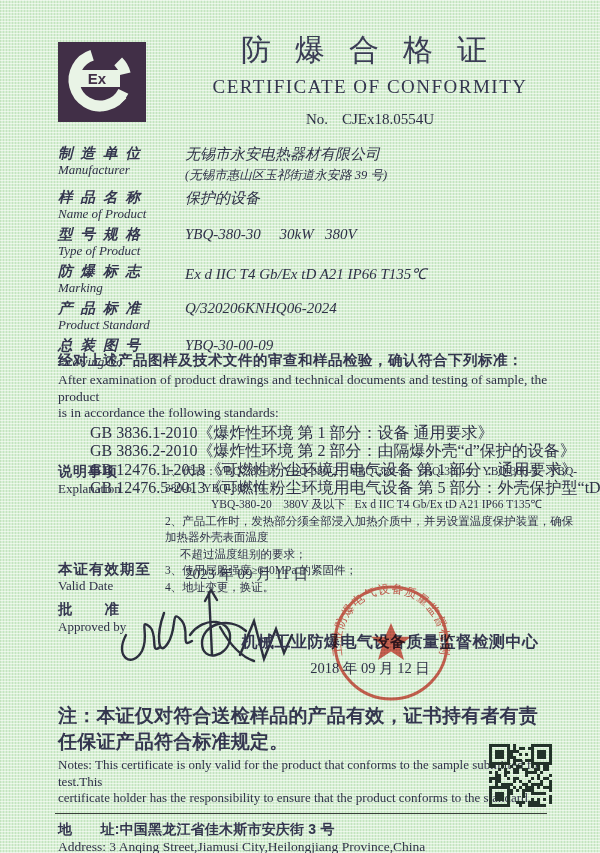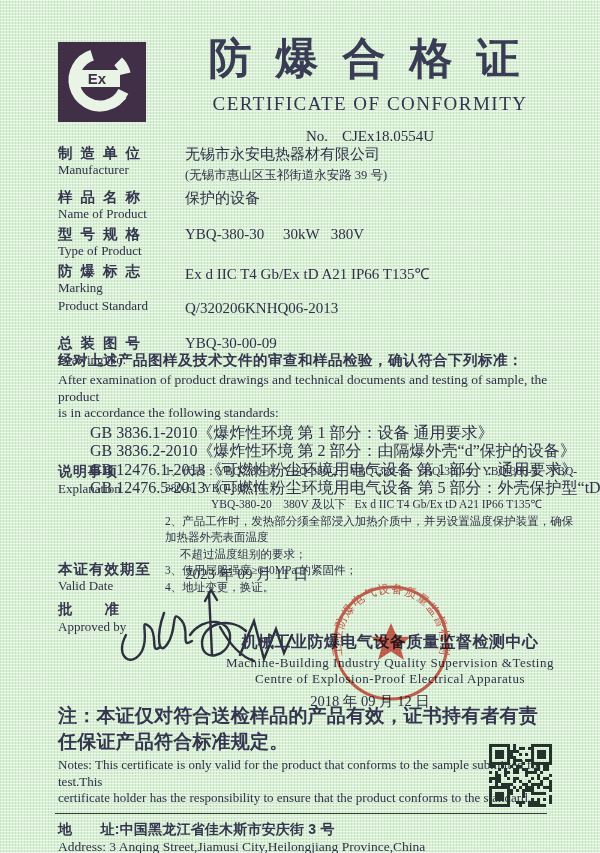--- a/index.html
+++ b/index.html
@@ -12,28 +12,28 @@
       repeating-linear-gradient(0deg, rgba(255,255,255,.55) 0 1px, transparent 1px 3px),
       repeating-linear-gradient(90deg, rgba(168,214,162,.45) 0 1px, transparent 1px 3px);
     font-family:"Liberation Serif", serif;
     color:#2f3148;
   }
   
   .logo{position:absolute;left:58px;top:42px;width:88px;height:80px;}
   .titles{position:absolute;left:170px;top:30px;width:400px;text-align:center;}
   .title-cn{
     font-family:"Liberation Sans", sans-serif;
-    font-weight:bold;font-size:43px;letter-spacing:24px;
+    font-weight:normal;font-size:30px;letter-spacing:24px;
     color:#3a3c55;white-space:nowrap;margin-left:12px;
   }
   .title-en{font-size:19px;letter-spacing:1.5px;margin-top:5px;color:#33354e;}
   .cert-no{font-size:15px;margin-top:13px;color:#2c2e45;}
   .cert-no .num{margin-left:14px;}
   
-  .fields{position:absolute;left:58px;top:144px;width:500px;}
+  .fields{position:absolute;left:58px;top:144px;width:500px;font-style:italic;}
   .field-row{display:flex;min-height:31px;margin-bottom:4px;}
   .fl{width:127px;flex:none;}
   .fl-cn{font-family:"Liberation Sans",sans-serif;font-weight:bold;font-size:14.5px;letter-spacing:2px;color:#34365০;}
   .fl-cn, .std-intro-cn, .expl-cn, .vl-cn, .ap-cn, .inst-cn, .notes-cn, .addr-cn{
     font-family:"Liberation Sans",sans-serif;font-weight:bold;color:#34364f;
   }
   .fl-cn{font-size:14.5px;letter-spacing:2px;}
   .fl-en{font-size:13px;line-height:14px;color:#2f3148;font-weight:normal;}
   .fv{font-size:15px;padding-top:1px;}
   .fv2{font-size:12.5px;margin-top:3px;}
@@ -129,23 +129,24 @@
     </div>
     <div class="field-row">
       <div class="fl">
           <div class="fl-cn">防 爆 标 志</div>
         <div class="fl-en">Marking</div>
         </div>
       <div class="fv">Ex d IIC T4 Gb/Ex tD A21 IP66 T135℃</div>
     </div>
     <div class="field-row">
       <div class="fl">
+          <div class="fl-cn">产 品 标 准</div>
         <div class="fl-en">Product Standard</div>
         </div>
-      <div class="fv">Q/320206KNHQ06-2013</div>
+      <div class="fv">Q/320206KNHQ06-2024</div>
     </div>
     <div class="field-row">
       <div class="fl">
           <div class="fl-cn">总 装 图 号</div>
         <div class="fl-en">Drawing No.</div>
         </div>
       <div class="fv">YBQ-30-00-09</div>
     </div>
   </div>
 
@@ -200,24 +201,20 @@
         <path d="M93,18 l6,-11 l6,10"></path>
         <path d="M78,52 c14,-20 42,-16 40,4 c-2,18 -28,24 -28,4 c0,-18 26,-28 44,-12"></path>
         <path d="M128,72 l14,-34 l10,38 l12,-30 l8,24 l8,-18"></path>
         <path d="M108,44 c10,18 22,30 34,34"></path>
       </g>
     </svg>
   </div>
 
   <div class="inst">
     <div class="inst-cn">机械工业防爆电气设备质量监督检测中心</div>
-    <div class="inst-en">
-      <div>Machine-Building Industry Quality Supervision &amp;Testing</div>
-      <div>Centre of Explosion-Proof Electrical Apparatus</div>
-    </div>
     <div class="inst-date">2018 年 09 月 12 日</div>
   </div>
 
   <div class="stamp">
     <svg width="130" height="130" viewBox="-65 -65 130 130">
       <circle r="56" fill="none" stroke="#d9473d" stroke-width="3"></circle>
       <path id="ringp" d="M -47,17 A 50 50 0 1 1 47,17" fill="none"></path>
       <text font-family="Liberation Sans, sans-serif" font-size="12" fill="#d9473d" letter-spacing="1">
         <textPath href="#ringp" startOffset="50%" text-anchor="middle">机械工业防爆电气设备质量监督检测中心</textPath>
       </text>

